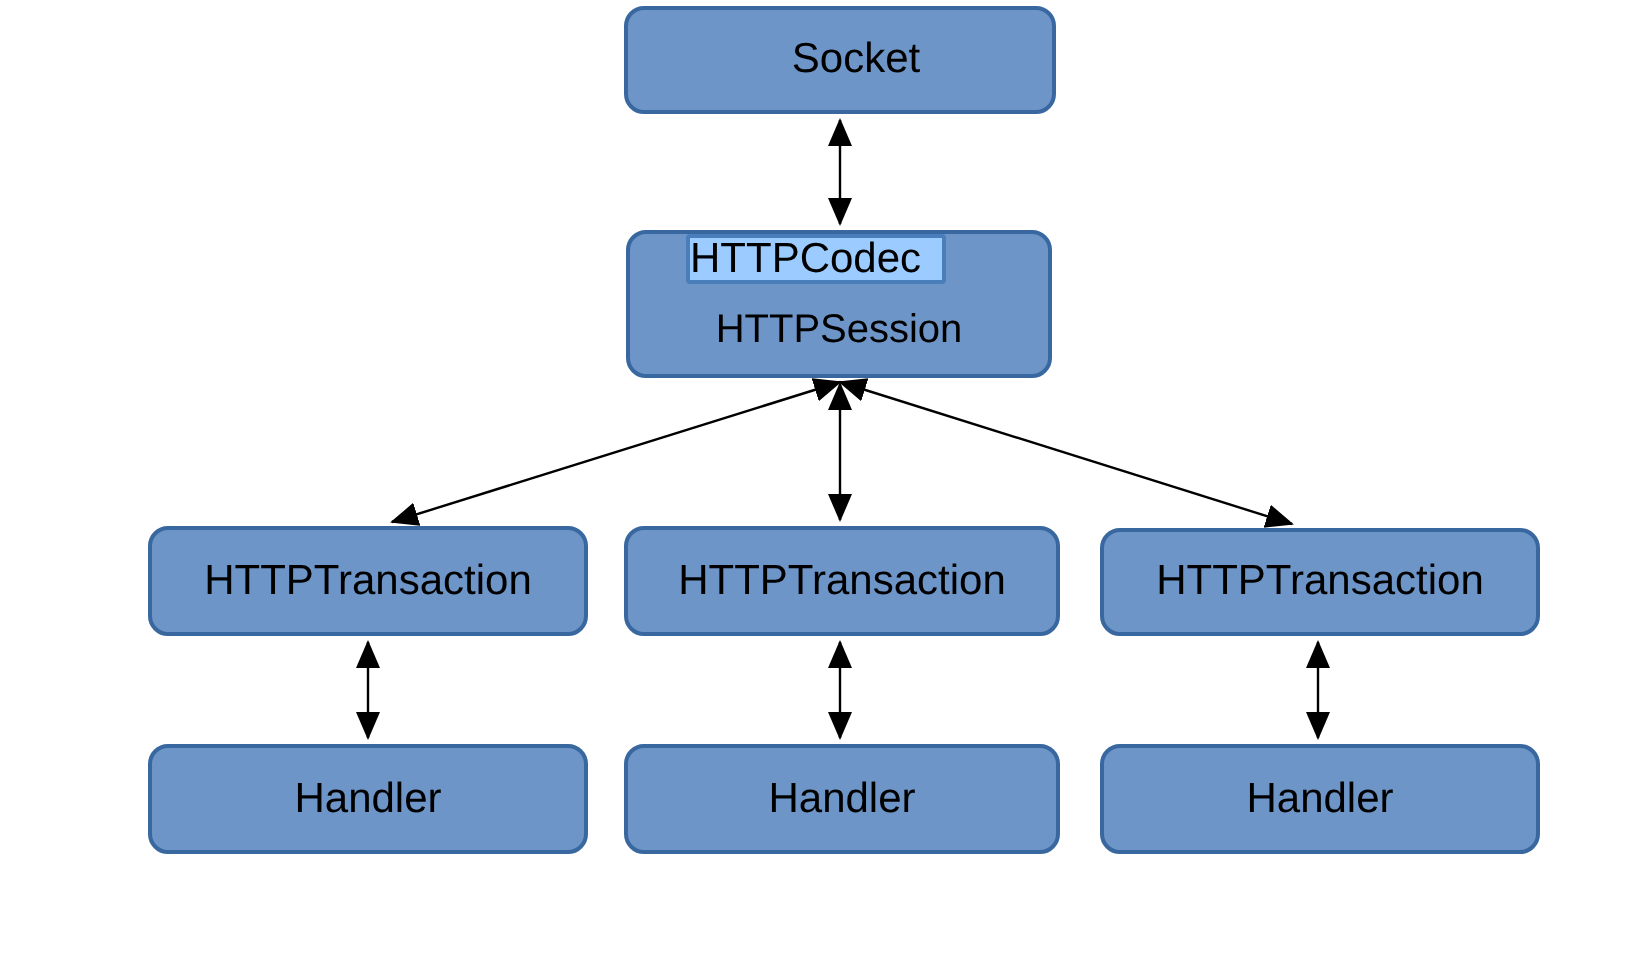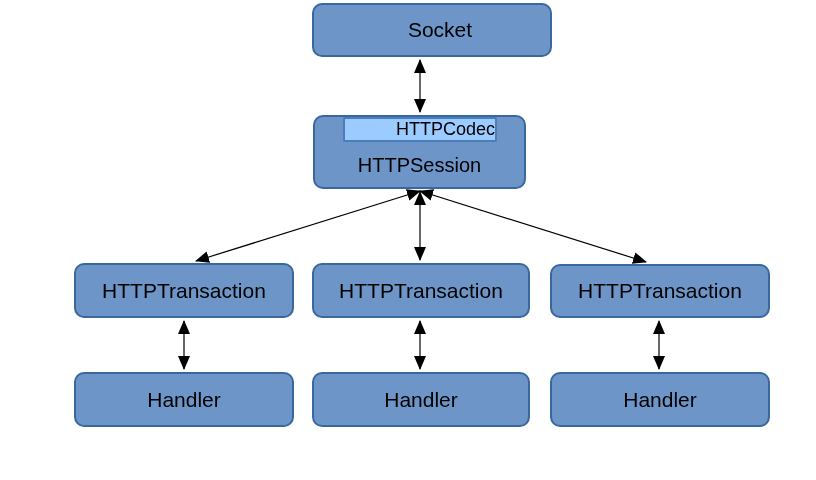--- a/index.html
+++ b/index.html
@@ -16,40 +16,40 @@
     box-sizing: border-box;
     background: var(--node-fill, #6d95c7);
     border: 2px solid var(--node-border, #38689f);
     border-radius: 10px;
     display: flex;
     align-items: center;
     justify-content: center;
     color: var(--text, #000000);
     font-size: 21px;
   }
-  #node-socket  { left: 312px; top: 3px;   width: 240px; height: 54px; padding-left: 16px; }
+  #node-socket  { left: 312px; top: 3px;   width: 216px; height: 54px; padding-left: 16px; }
   #node-session { left: 313px; top: 115px; width: 213px; height: 74px; display: block; }
   #node-tx1 { left: 74px;  top: 263px; width: 220px; height: 55px; }
   #node-tx2 { left: 312px; top: 263px; width: 218px; height: 55px; }
   #node-tx3 { left: 550px; top: 264px; width: 220px; height: 54px; }
   #node-h1  { left: 74px;  top: 372px; width: 220px; height: 55px; }
   #node-h2  { left: 312px; top: 372px; width: 218px; height: 55px; }
   #node-h3  { left: 550px; top: 372px; width: 220px; height: 55px; }
   .codec {
     position: absolute;
     box-sizing: border-box;
     left: 28px; top: 0px;
-    width: 154px; height: 25px;
+    width: 130px; height: 25px;
     background: var(--codec-fill, #9bcbff);
     border: 2px solid var(--codec-border, #4a7ebb);
     border-radius: 2px;
     display: flex;
     align-items: center;
-    justify-content: flex-end;
-    font-size: 18px;
+    justify-content: flex-start;
+    font-size: 21px;
     color: var(--text, #000000);
   }
   .session-label {
     position: absolute;
     left: 0; right: 0; top: 26px; bottom: 0;
     display: flex;
     align-items: center;
     justify-content: center;
     font-size: 20px;
     color: var(--text, #000000);

